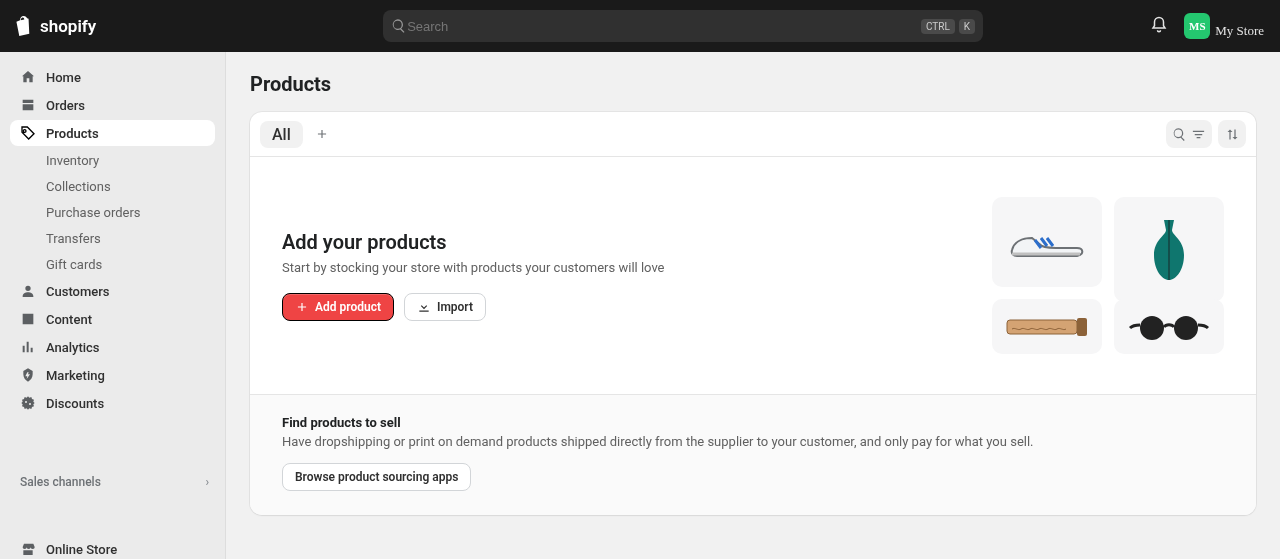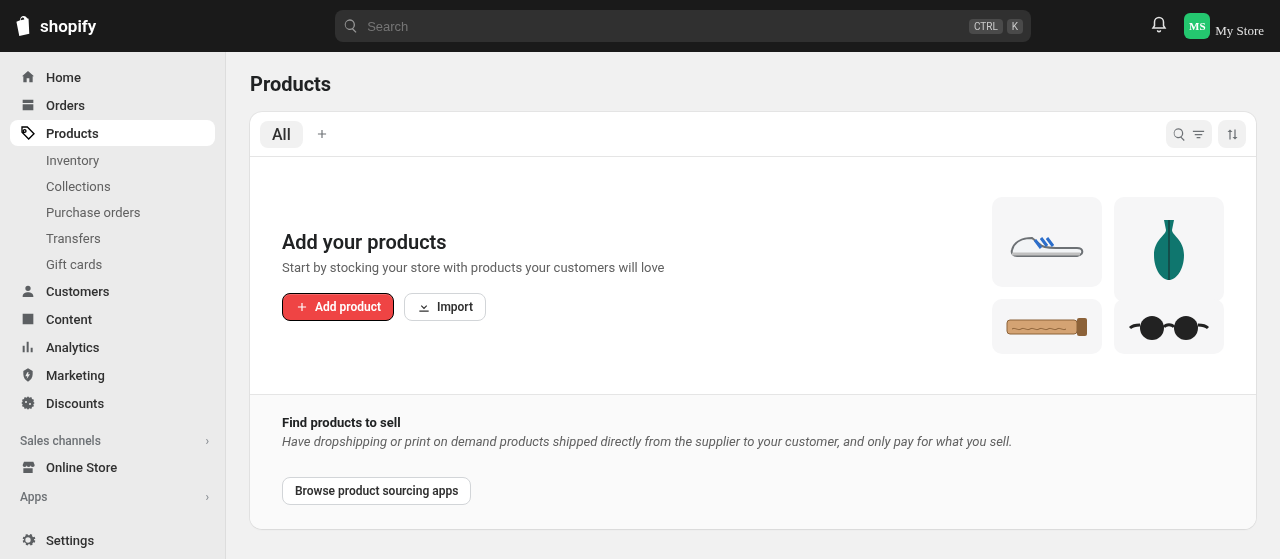--- a/index.html
+++ b/index.html
@@ -3,32 +3,32 @@
 <meta charset="utf-8">
 <style>
   * { box-sizing: border-box; margin: 0; padding: 0; }
   body { font-family: -apple-system, BlinkMacSystemFont, "Segoe UI", Roboto, sans-serif; background: #f1f1f1; font-size: 13px; color: #202223; }
 
   
   .topbar { height: 52px; background: #1a1a1a; display: flex; align-items: center; padding: 0 16px; gap: 16px; }
   .logo-wrap { display: flex; align-items: center; gap: 6px; color: #fff; font-weight: 600; font-size: 17px; width: 200px; }
   .logo-wrap svg { width: 18px; height: 20px; fill: #fff; }
   .search-wrap { flex: 1; display: flex; justify-content: center; }
-  .search-box { display: flex; align-items: center; background: #303030; border-radius: 8px; height: 32px; padding: 0 8px; width: 696px; color: #b5b5b5; gap: 8px; }
+  .search-box { display: flex; align-items: center; background: #303030; border-radius: 8px; height: 32px; padding: 0 8px; width: 600px; color: #b5b5b5; }
   .search-box input { flex: 1; background: transparent; border: none; outline: none; color: #b5b5b5; font-size: 13px; }
   .kbd-group { display: flex; gap: 4px; }
   .kbd { background: #4a4a4a; color: #ccc; font-size: 10px; padding: 2px 5px; border-radius: 4px; }
   .topbar-right { display: flex; align-items: center; gap: 16px; }
   .bell-icon { color: #e3e3e3; }
   .store-chip { display: flex; align-items: flex-end; gap: 5px; color: #e3e3e3; font-size: 13px; font-weight: 500; font-family: Liberation Serif, serif;}
   .avatar { width: 26px; height: 26px; background: #24c76f; color: #fff; font-size: 11px; font-weight: 600; display: flex; align-items: center; justify-content: center; border-radius: 6px; }
 
   
   .layout { display: flex; height: calc(100vh - 52px); }
-  .sidebar { width: 226px; background: #ebebeb; border-right: 1px solid #ddd; padding: 12px 0 4px; display: flex; flex-direction: column; overflow: auto; }
+  .sidebar { width: 226px; background: #ebebeb; border-right: 1px solid #ddd; padding: 12px 0 4px; display: flex; flex-direction: column; overflow: auto; gap: 41px; }
   .nav { padding: 0 10px; }
   .nav-item { display: flex; align-items: center; gap: 10px; padding: 5px 10px; border-radius: 8px; color: #303030; font-size: 13px; font-weight: 500; cursor: pointer; margin-bottom: 2px; }
   .nav-item svg { width: 16px; height: 16px; fill: #5c5f62; flex-shrink: 0; }
   .nav-item.active { background: #fff; font-weight: 600; }
   .nav-item.active svg { fill: #000; }
   .nav-sub { padding-left: 36px; font-size: 13px; color: #616161; font-weight: 450; cursor: pointer; padding-top: 5px; padding-bottom: 5px; margin-bottom: 1px; border-radius: 8px;}
   .nav-section-title { font-size: 12px; color: #6d7175; padding: 8px 10px 6px; display: flex; align-items: center; justify-content: space-between; font-weight: 500;}
   .nav-section-title .chev { color: #8c9196; }
   .sidebar-spacer { flex: 1; }
 
@@ -53,21 +53,21 @@
   .btn-primary { background:#ef4444; color:#fff; border-color:#000; box-shadow: inset 0 1px 0 rgba(255,255,255,0.2);}
   .btn-secondary { background:#fff; color:#303030; border:1px solid #d2d5d8; }
   .btn svg { width:14px; height:14px; fill:currentColor; }
 
   .illus-grid { margin-left:auto; display:grid; grid-template-columns: 110px 110px; grid-template-rows: 90px 55px; gap:12px; align-items:stretch; }
   .illus-card { background:#f6f6f7; border-radius:10px; display:flex; align-items:center; justify-content:center; }
   .big { grid-row: 1 / span 2; }
 
   .find-section { padding: 20px 32px 24px; border-top:1px solid #e5e5e5; background:#fafafa;}
   .find-section h3 { font-size:13px; font-weight:700; margin-bottom:4px; }
-  .find-section p { font-size:13px; color:#616161; margin-bottom:28px;font-style:italic; }
+  .find-section p { font-size:13px; color:#616161; margin-bottom:14px; }
 </style>
 </head>
 <body>
 
 <div class="topbar">
   <div class="logo-wrap">
     <svg viewBox="0 0 24 28">
         <path d="M15 3l2 1 1 21-14 3-4-20 5-2c0-3 2-6 5-6 3 0 4 2 5 3zM9 2c-2 0-3 2-3 4l5-1c0-2-1-3-2-3z"></path>
       </svg>
     <span>shopify</span>

